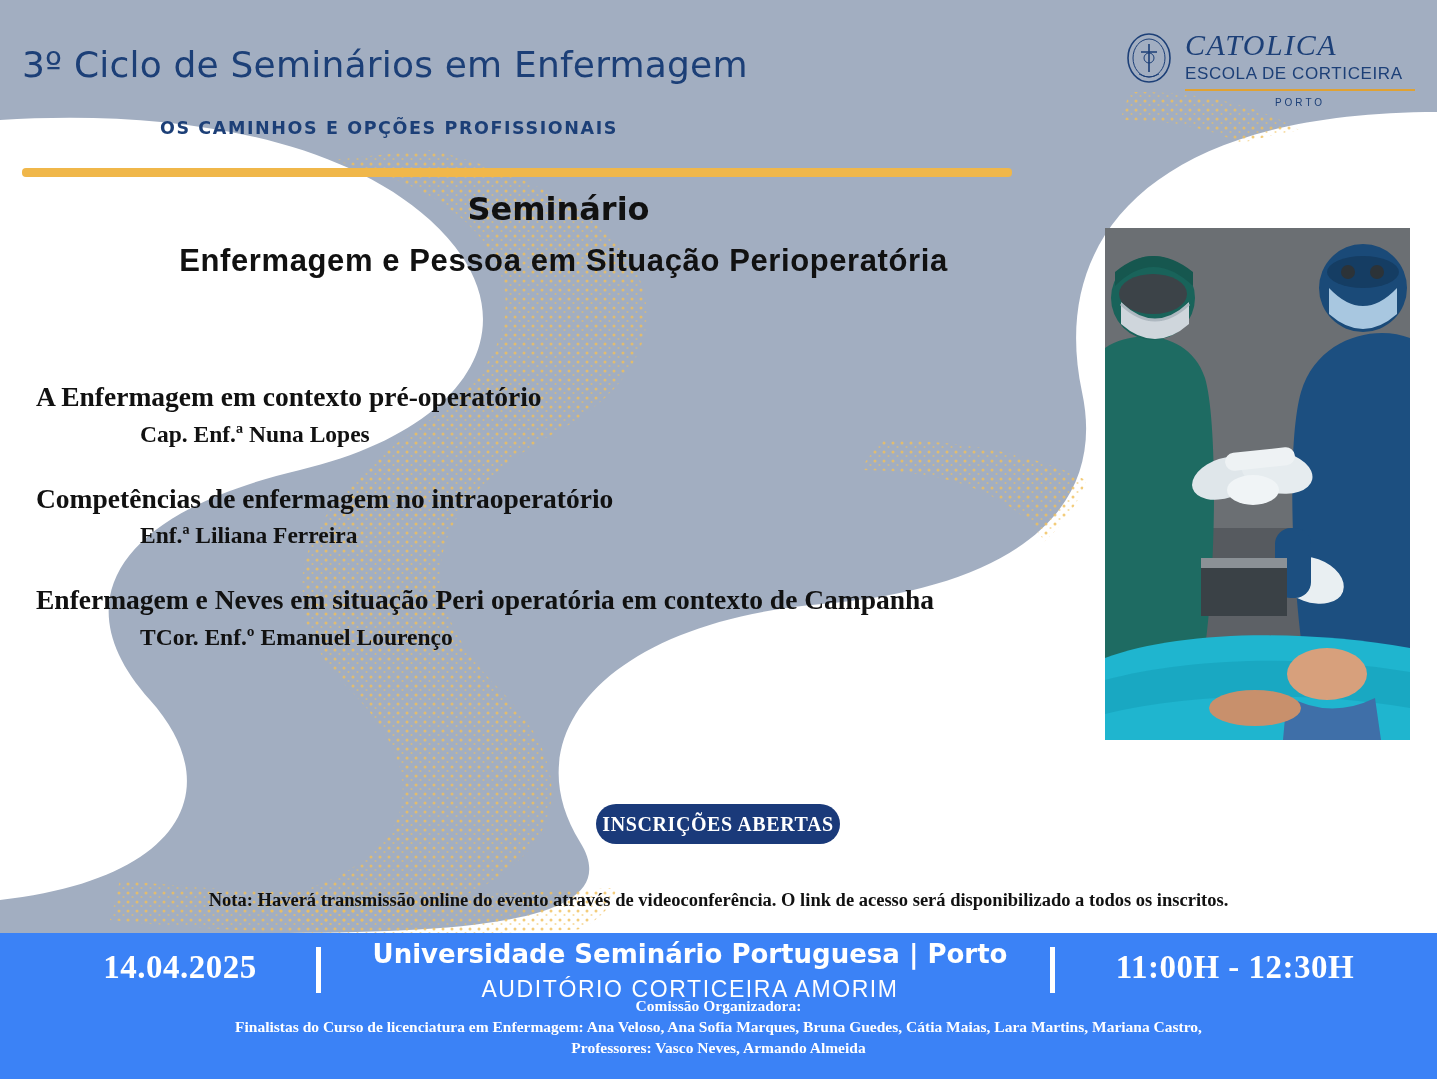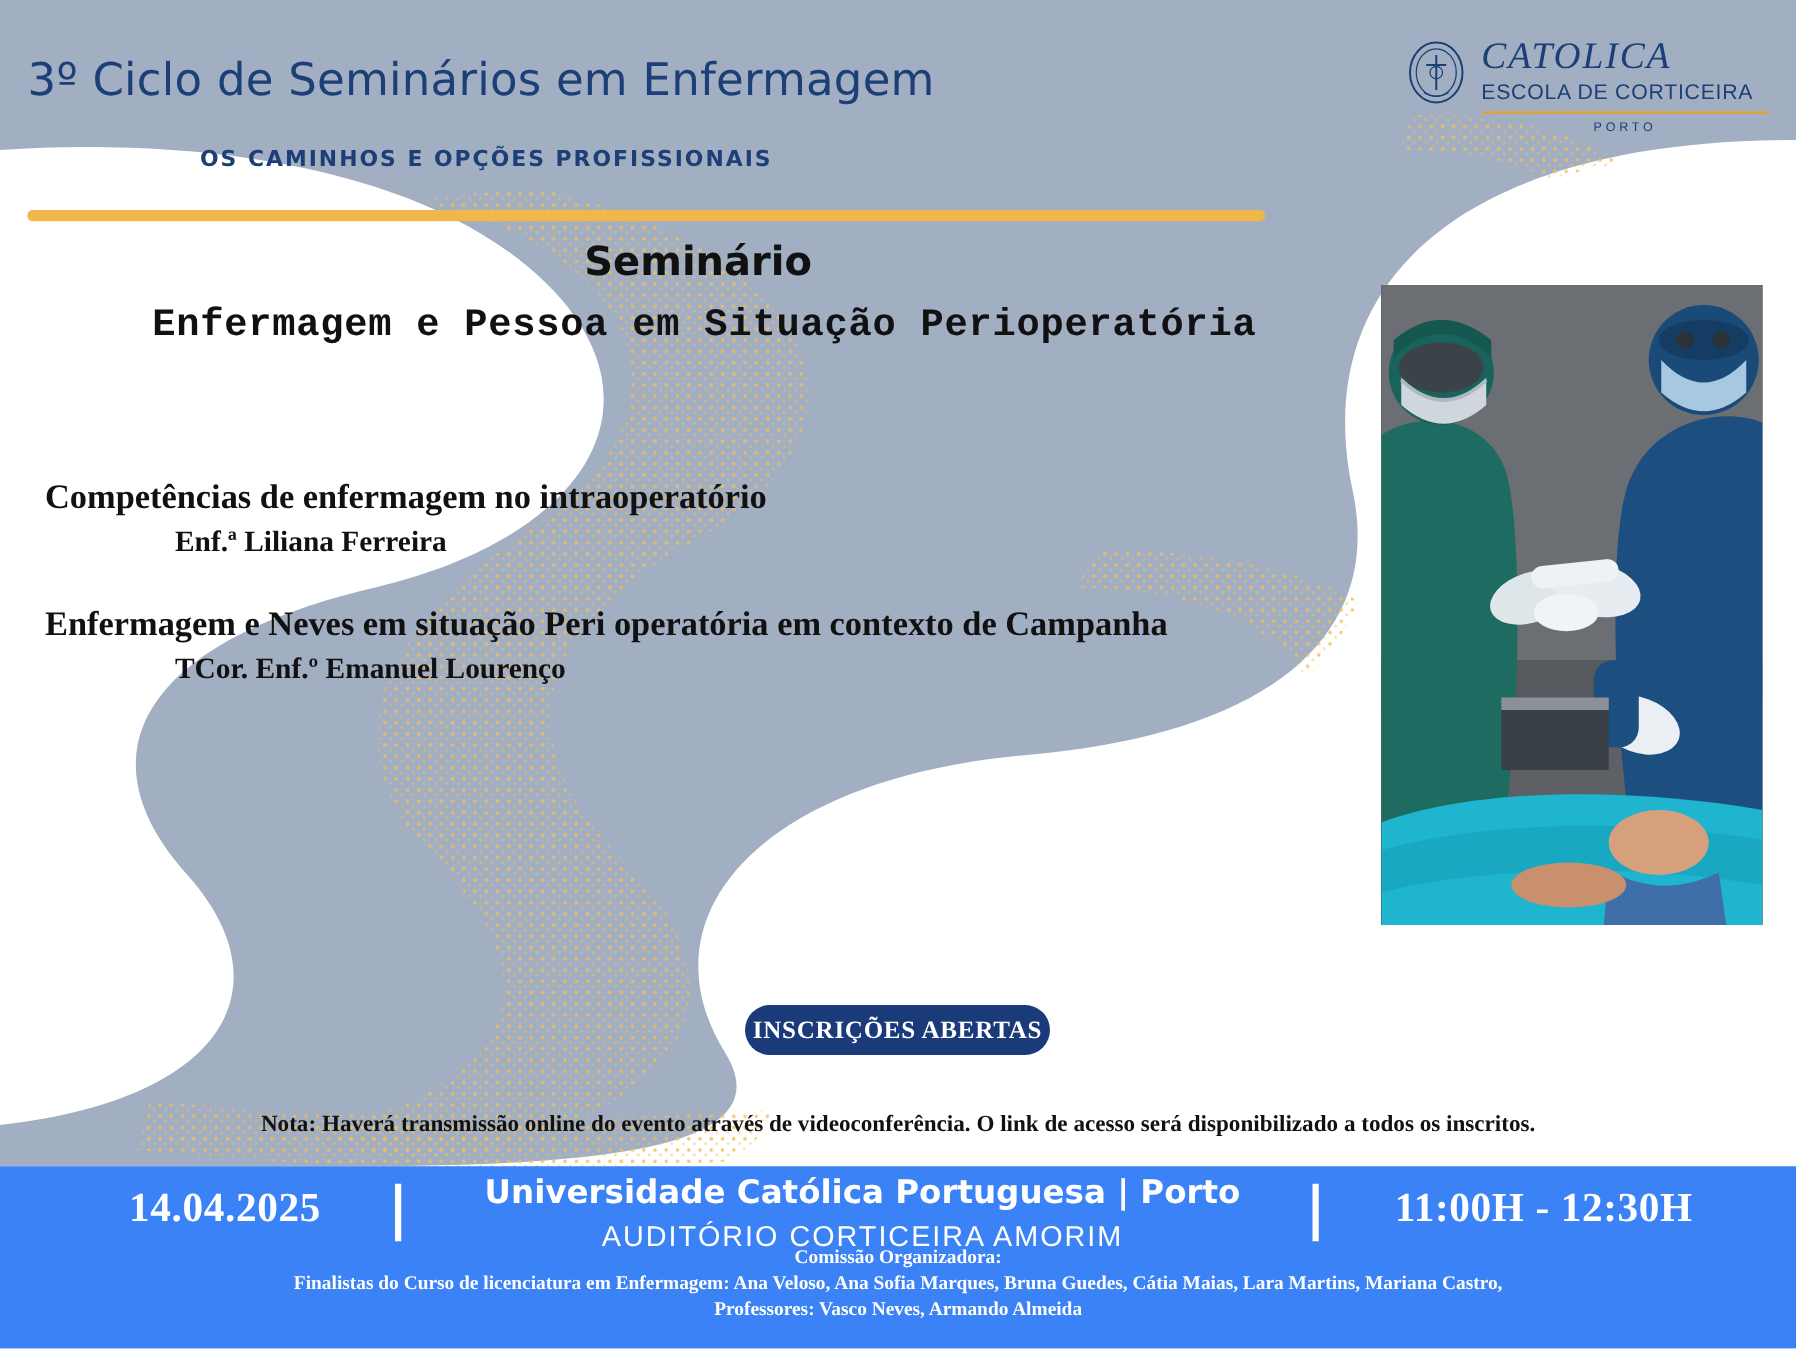--- a/index.html
+++ b/index.html
@@ -110,21 +110,21 @@
     font-weight: bold;
     font-size: 32px;
     color: #111111;
     padding-right: 320px;
   }
   .seminario-title {
     position: absolute;
     left: 0; right: 0;
     top: 243px;
     text-align: center;
-    font-family: Liberation Mono, monospace;
+    font-family: Liberation Sans, sans-serif;
     font-weight: bold;
     font-size: 31px;
     letter-spacing: 0.6px;
     color: #111111;
     padding-right: 310px;
   }
 
   
   .talks {
     position: absolute;
@@ -336,20 +336,24 @@
       <div class="logo-underline"></div>
       <div class="l3">PORTO</div>
     </div>
   </div>
 
   <div class="seminario-label">Seminário</div>
   <div class="seminario-title">Enfermagem e Pessoa em Situação Perioperatória</div>
 
   <div class="talks">
     <div class="talk">
+      <div class="talk-title">A Enfermagem em contexto pré-operatório</div>
+      <div class="talk-speaker">Cap. Enf.ª Nuna Lopes</div>
+    </div>
+    <div class="talk">
       <div class="talk-title">Competências de enfermagem no intraoperatório</div>
       <div class="talk-speaker">Enf.ª Liliana Ferreira</div>
     </div>
     <div class="talk">
       <div class="talk-title">Enfermagem e Neves em situação Peri operatória em contexto de Campanha</div>
       <div class="talk-speaker">TCor. Enf.º Emanuel Lourenço</div>
     </div>
   </div>
 
   <div class="photo">
@@ -394,21 +398,21 @@
 
   <div class="cta">INSCRIÇÕES ABERTAS</div>
 
   <div class="note">Nota: Haverá transmissão online do evento através de videoconferência. O link de acesso será disponibilizado a todos os inscritos.</div>
 
   <div class="footer">
     <div class="footer-top">
       <div class="f-date">14.04.2025</div>
       <div class="f-sep left"></div>
       <div class="f-place">
-        <div class="p1">Universidade Católica Portuguesa | Porto</div>
+        <div class="p1">Universidade Seminário Portuguesa | Porto</div>
         <div class="p2">AUDITÓRIO CORTICEIRA AMORIM</div>
       </div>
       <div class="f-sep right"></div>
       <div class="f-time">11:00H - 12:30H</div>
     </div>
     <div class="footer-bottom">
       <div>Comissão Organizadora:</div>
       <div>Finalistas do Curso de licenciatura em Enfermagem: Ana Veloso, Ana Sofia Marques, Bruna Guedes, Cátia Maias, Lara Martins, Mariana Castro,</div>
       <div>Professores: Vasco Neves, Armando Almeida</div>
     </div>

